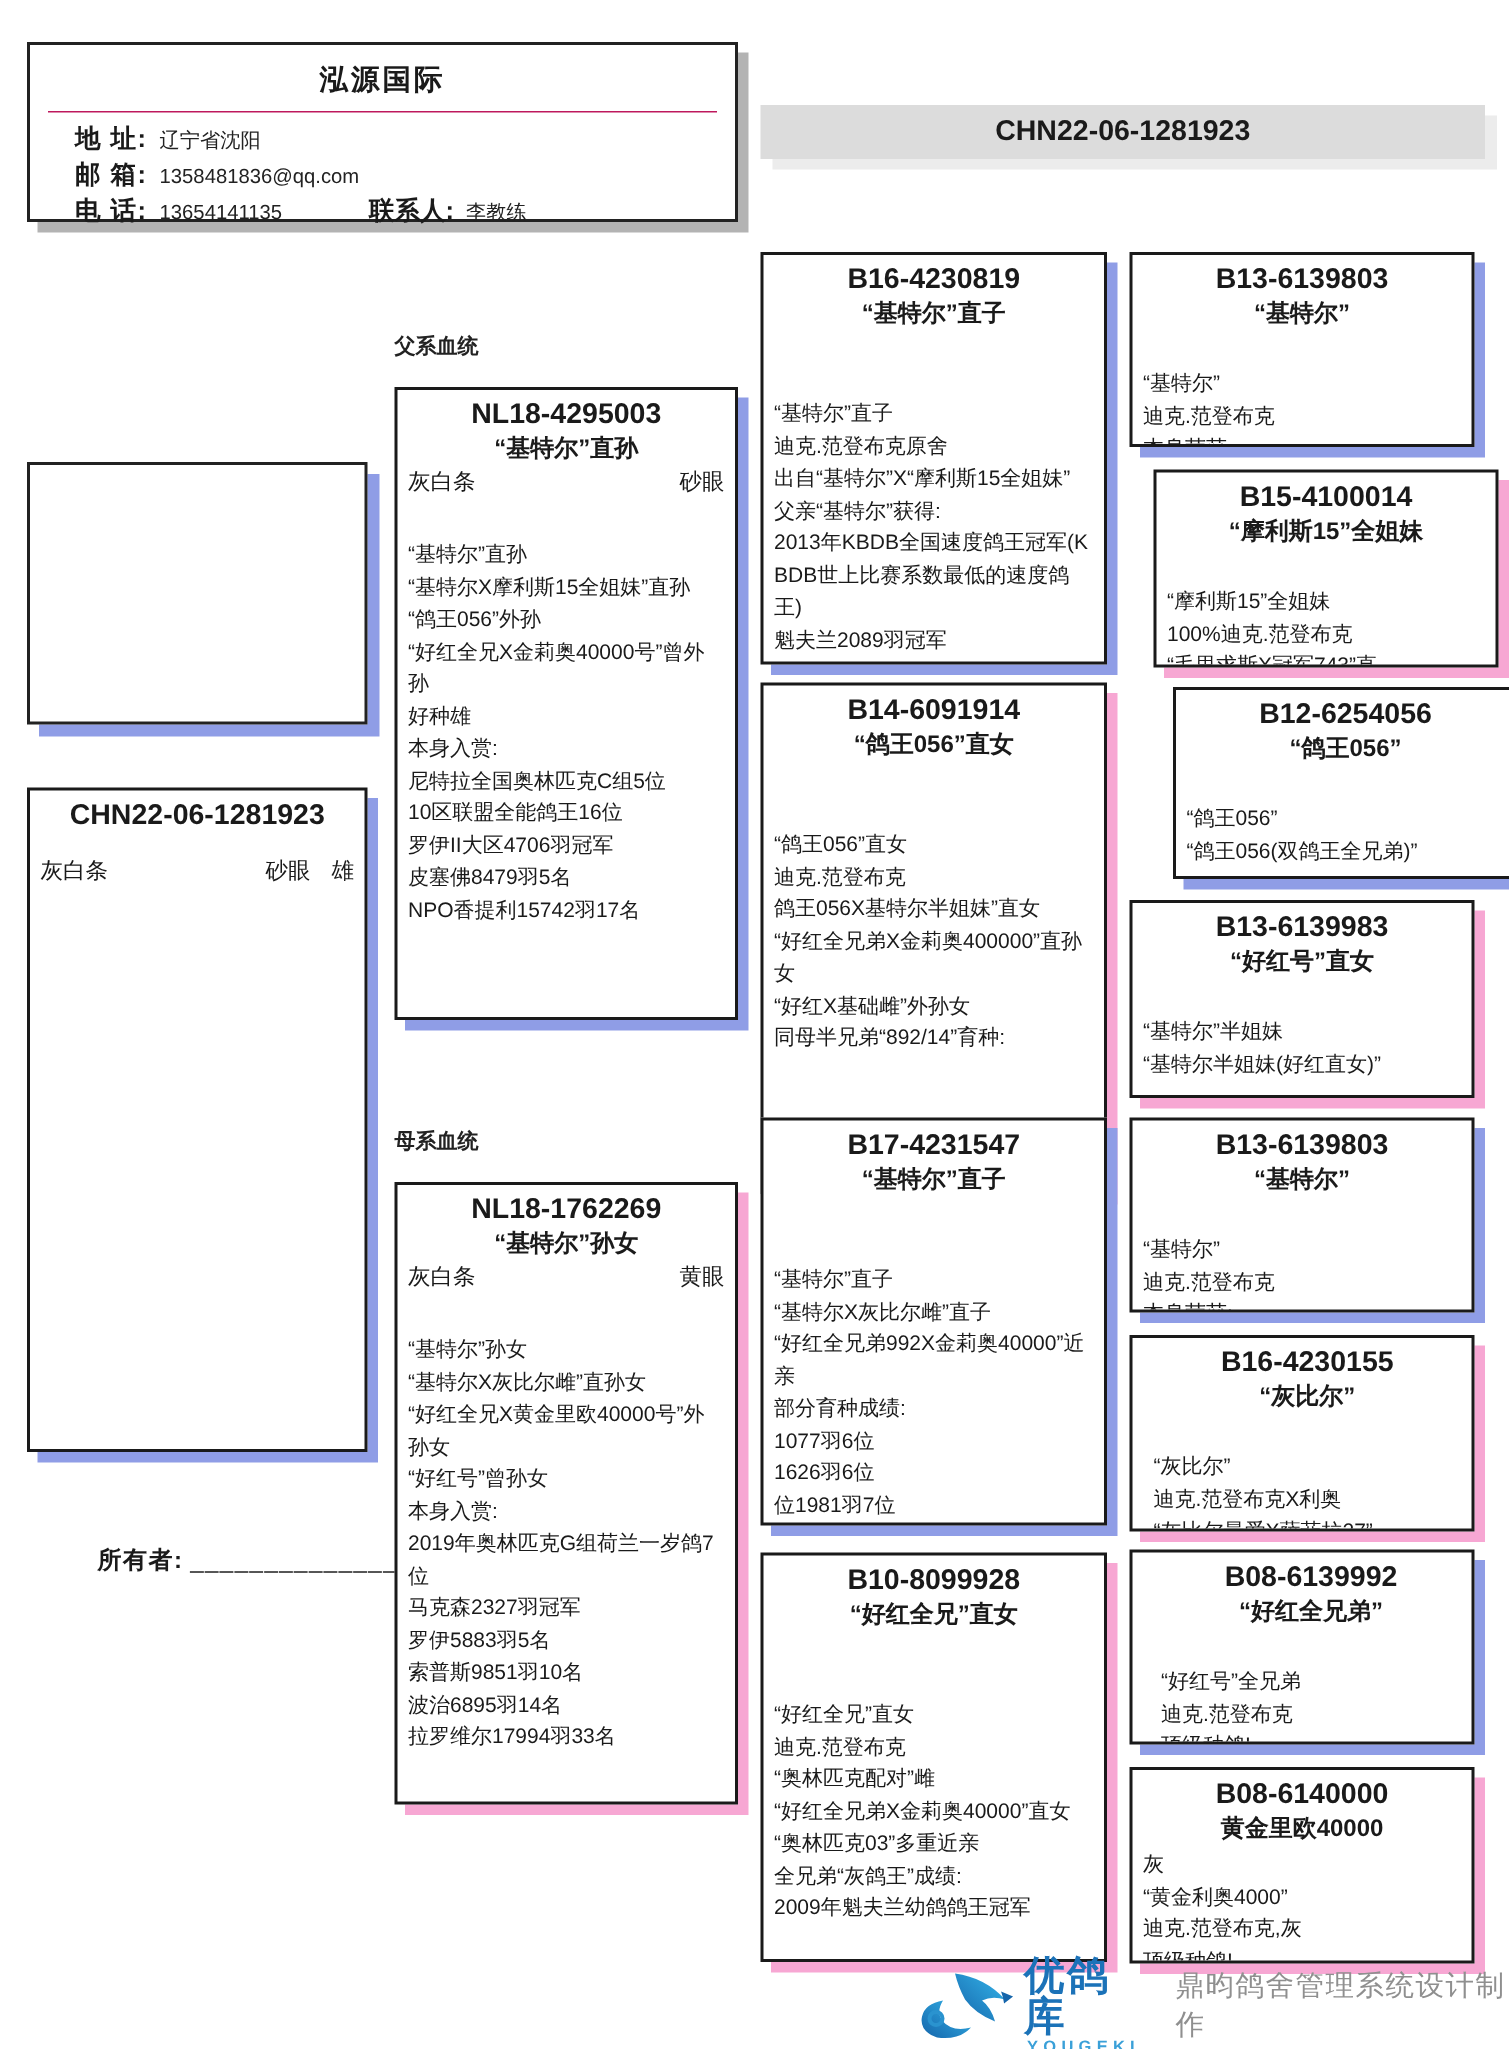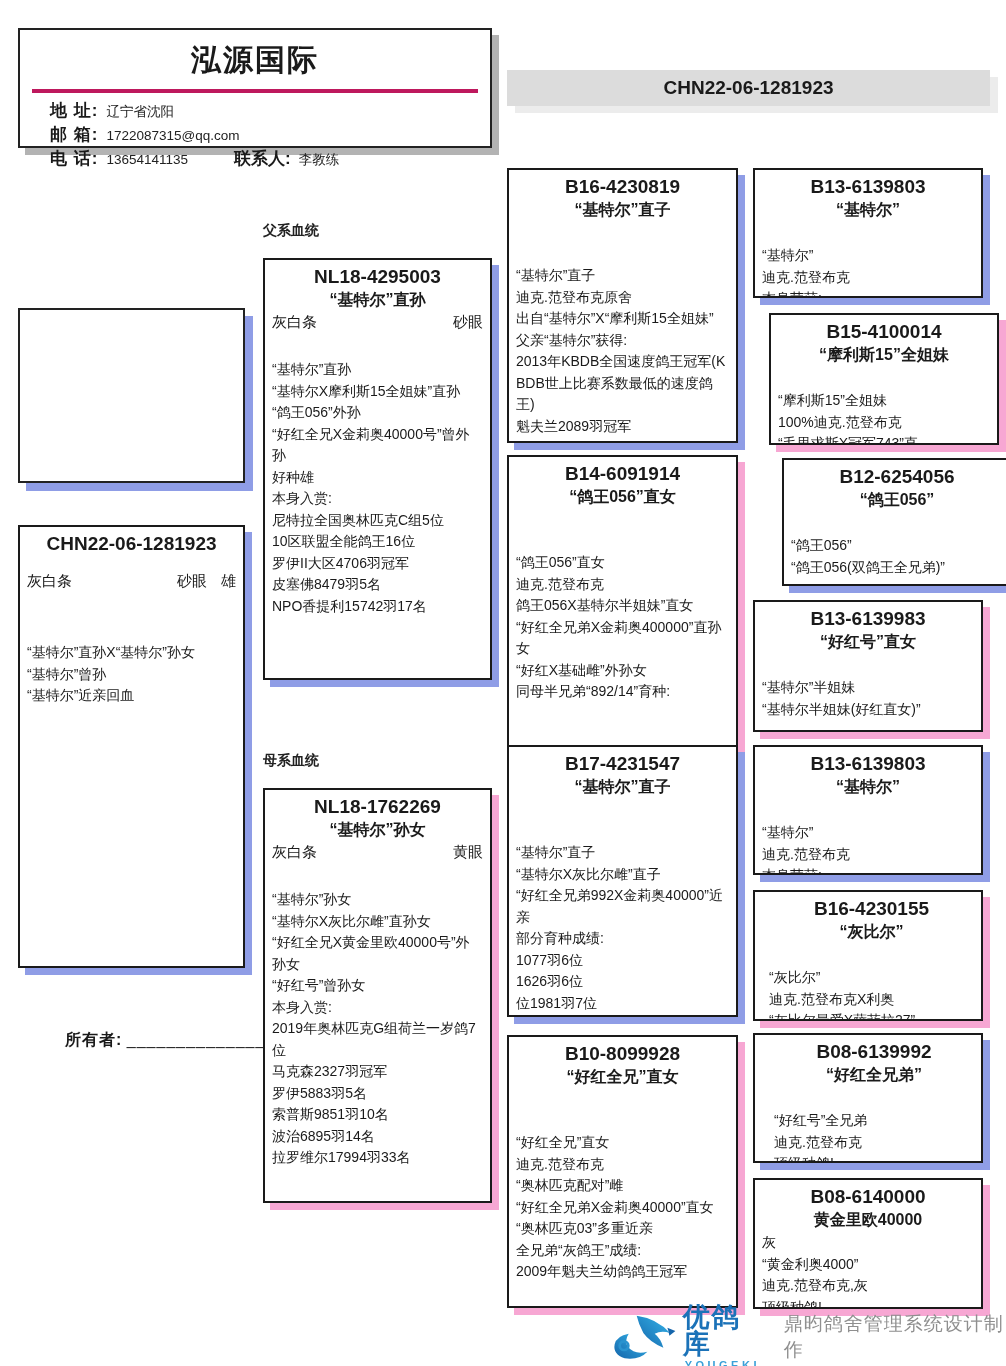--- a/index.html
+++ b/index.html
@@ -3,27 +3,27 @@
 <meta charset="utf-8">
 <style>
   * { margin:0; padding:0; box-sizing:border-box; }
   html,body { background:#ffffff; }
   body { font-family:"Liberation Sans","DejaVu Sans",sans-serif; color:#1a1a1a; }
   .page { position:relative; width:1006px; height:1366px; background:#ffffff; overflow:hidden; }
 
   
   .seller-card { position:absolute; left:18px; top:28px; width:474px; height:120px;
     background:#fff; border:2px solid #222; box-shadow:7px 7px 0 #b3b3b3; padding:4px 12px 6px; }
-  .seller-title { text-align:center; font-size:30px; font-weight:bold; letter-spacing:2px;
-    padding:6px 0 8px; border-bottom:4px solid #be185d; }
+  .seller-title { text-align:center; font-size:19px; font-weight:bold; letter-spacing:2px;
+    padding:6px 0 8px; border-bottom:1px solid #be185d; }
   .seller-rows { padding:6px 0 0 18px; }
   .seller-row { display:flex; align-items:baseline; height:24px; }
   .f-label { font-size:17px; font-weight:bold; letter-spacing:1px; }
   .f-value { font-size:13.5px; color:#222; margin-left:8px;text-align:center; }
-  .f-label2 { font-size:17px; font-weight:bold; margin-left:46px; }
+  .f-label2 { font-size:17px; font-weight:bold; margin-left:58px; }
 
   
   .ring-banner { position:absolute; left:507px; top:70px; width:483px; height:36px;
     background:#dcdcdc; box-shadow:8px 7px 0 #ececec; display:flex; align-items:center; justify-content:center;
     font-size:19px; font-weight:bold; }
 
   .section-label { position:absolute; font-size:14px; font-weight:bold; color:#222; }
 
   
   .pbox { position:absolute; background:#fff; border:2px solid #1a1a1a; padding:3px 7px; overflow:hidden; }
@@ -64,21 +64,21 @@
 
   <div class="seller-card">
     <div class="seller-title">泓源国际</div>
     <div class="seller-rows">
       <div class="seller-row">
         <span class="f-label">地 址:</span>
         <span class="f-value">辽宁省沈阳</span>
       </div>
       <div class="seller-row">
         <span class="f-label">邮 箱:</span>
-        <span class="f-value">1722087315@qq.com</span>
+        <span class="f-value">1358481836@qq.com</span>
       </div>
       <div class="seller-row">
         <span class="f-label">电 话:</span>
         <span class="f-value">13654141135</span>
         <span class="f-label2">联系人:</span>
         <span class="f-value">李教练</span>
       </div>
     </div>
   </div>
 
@@ -91,23 +91,20 @@
 
   <div class="pbox blue" style="left:18px; top:525px; width:227px; height:443px;">
     <div class="ring">CHN22-06-1281923</div>
     <div class="inforow" style="margin-top:14px;">
       <span>灰白条</span>
       <span class="right">
         <span>砂眼</span>
         <span>雄</span>
       </span>
     </div>
-    <div class="pbody gap-lg">“基特尔”直孙X“基特尔”孙女
-“基特尔”曾孙
-“基特尔”近亲回血</div>
   </div>
 
   <div class="owner-line">
     <span class="lbl">所有者:</span>
     <span class="blank">_______________</span>
   </div>
 
   <div class="pbox blue" style="left:263px; top:258px; width:229px; height:422px;">
     <div class="ring">NL18-4295003</div>
     <div class="pname">“基特尔”直孙</div>

